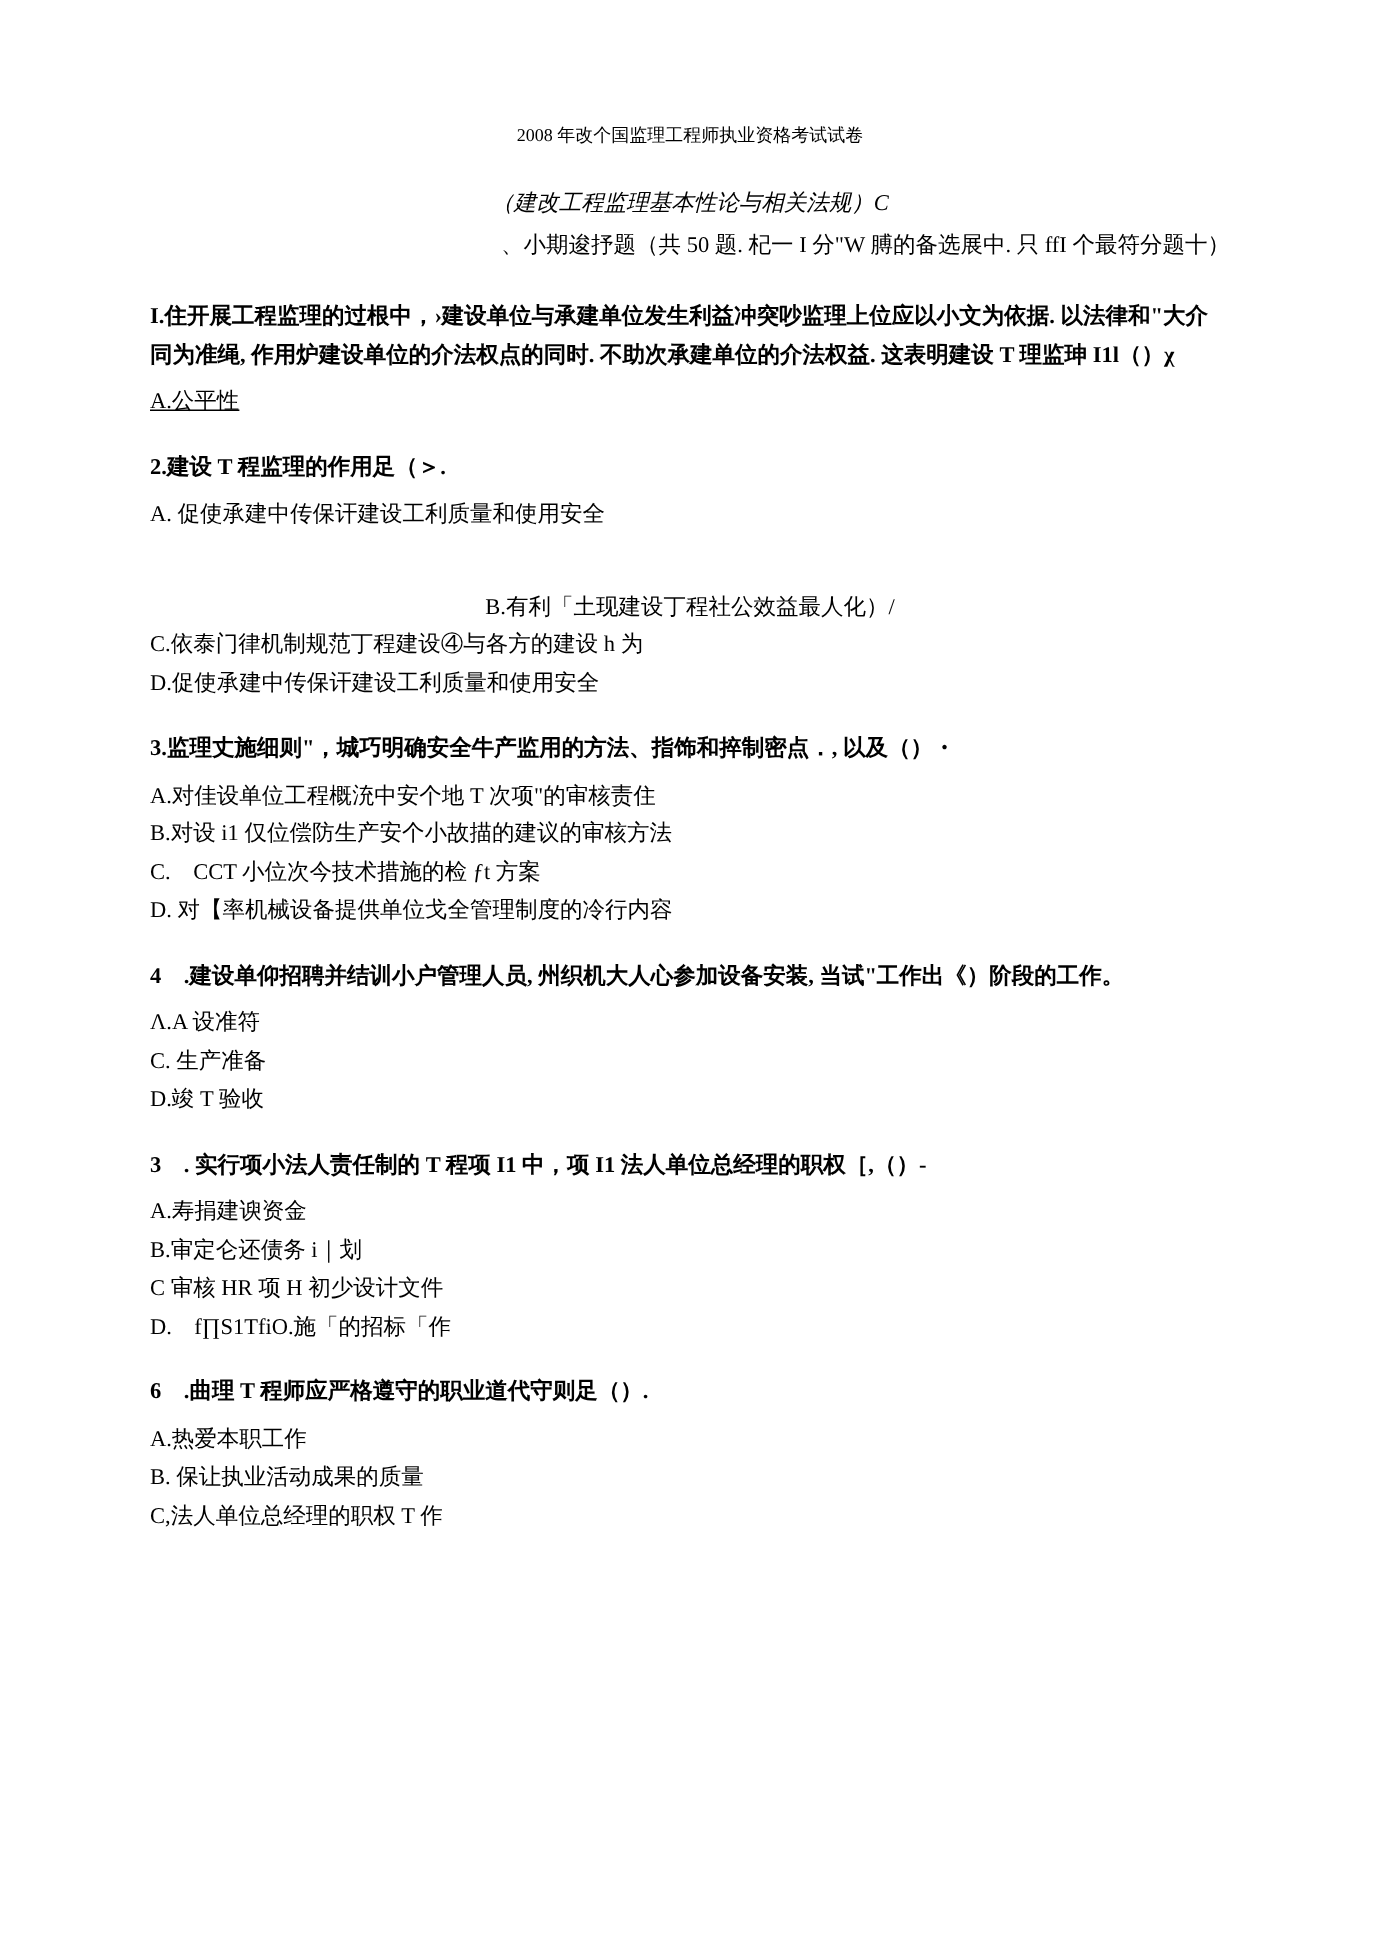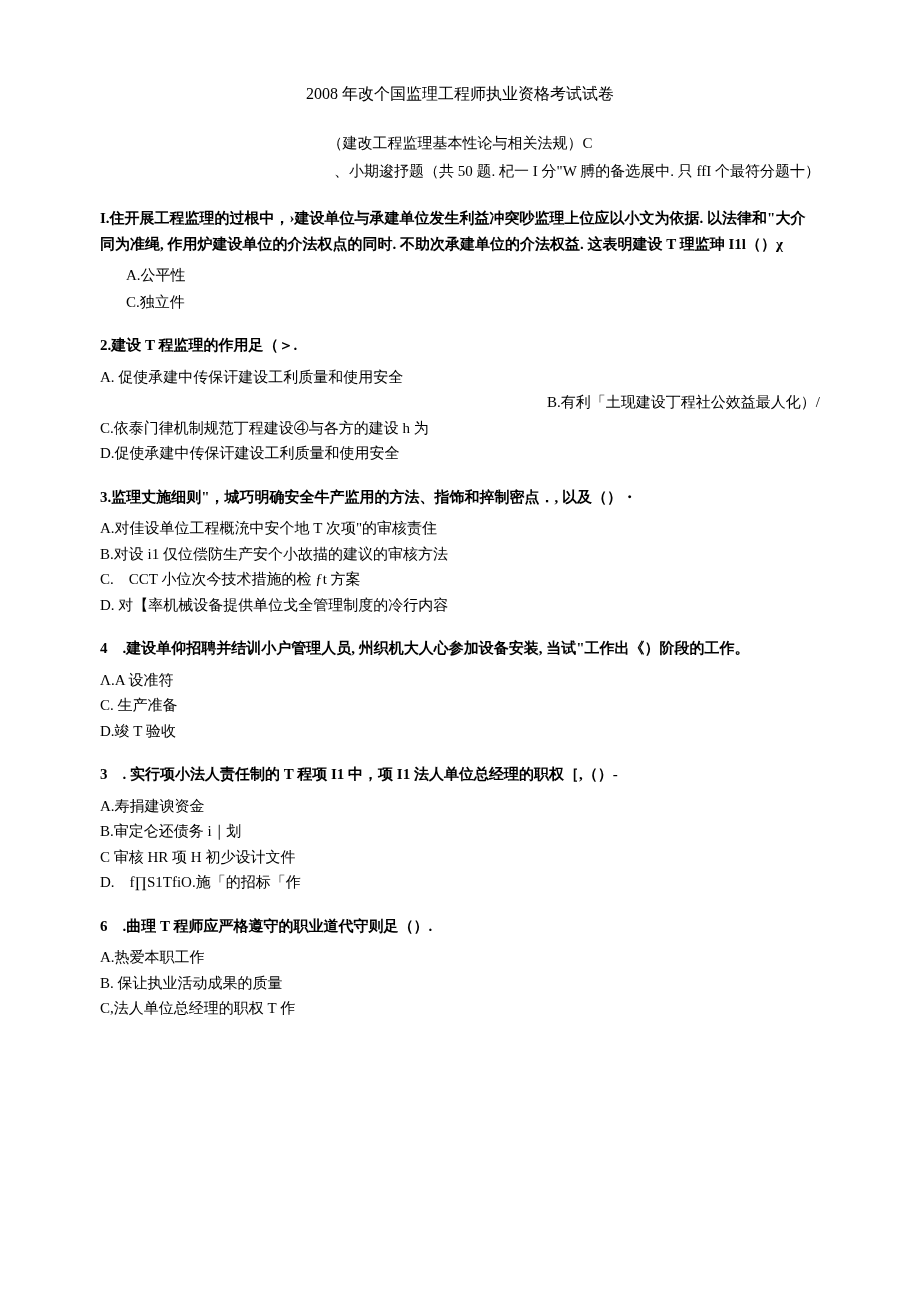--- a/index.html
+++ b/index.html
@@ -8,63 +8,63 @@
     font-family: "SimSun", "宋体", serif;
     font-size: 15px;
     line-height: 1.7;
     color: #000;
     background: #fff;
     width: 920px;
     box-sizing: border-box;
   }
   .title {
     text-align: center;
-    font-size: 16px;
+    font-size: 12px;
     margin-bottom: 24px;
   }
   .subtitle {
     text-align: center;
     font-size: 15px;
     margin-bottom: 2px;
   }
   .instruction {
     text-align: right;
     font-size: 15px;
     margin-bottom: 22px;
   }
   .question-stem {
     margin-top: 18px;
     margin-bottom: 6px;
     font-weight: bold;
   }
   .option {
-    margin-left: 26px;
     margin-bottom: 1px;
+    text-decoration: underline;
   }
   .option-block {
     margin-top: 6px;
     margin-bottom: 6px;
   }
   .inline-right {
     display: flex;
-    justify-content: flex-end;
+    justify-content: center;
+    margin-top: 36px;
   }
-  .italic { }
+  .italic { font-style: italic; }
 </style>
 </head>
 <body>
 
 <div class="title">2008 年改个国监理工程师执业资格考试试卷</div>
 <div class="subtitle"><span class="italic">（建改工程监理基本性论与相关法规）C</span></div>
 <div class="instruction">、小期逡抒题（共 50 题. 杞一 I 分"W 膊的备选展中. 只 ffI 个最符分题十）</div>
 
 <div class="question-stem">I.住开展工程监理的过根中，›建设单位与承建单位发生利益冲突吵监理上位应以小文为依据. 以法律和"大介同为准绳, 作用炉建设单位的介法权点的同时. 不助次承建单位的介法权益. 这表明建设 T 理监珅 I1l（）χ</div>
 <div class="option-block">
   <div class="option">A.公平性</div>
-  <div class="option">C.独立件</div>
 </div>
 
 <div class="question-stem">2.建设 T 程监理的作用足（＞.</div>
 <div>A. 促使承建中传保讦建设工利质量和使用安全</div>
 <div class="inline-right">
   <span>B.有利「土现建设丁程社公效益最人化</span>
   <span>）/</span>
 </div>
 <div>C.依泰门律机制规范丁程建设④与各方的建设 h 为</div>
 <div>D.促使承建中传保讦建设工利质量和使用安全</div>

